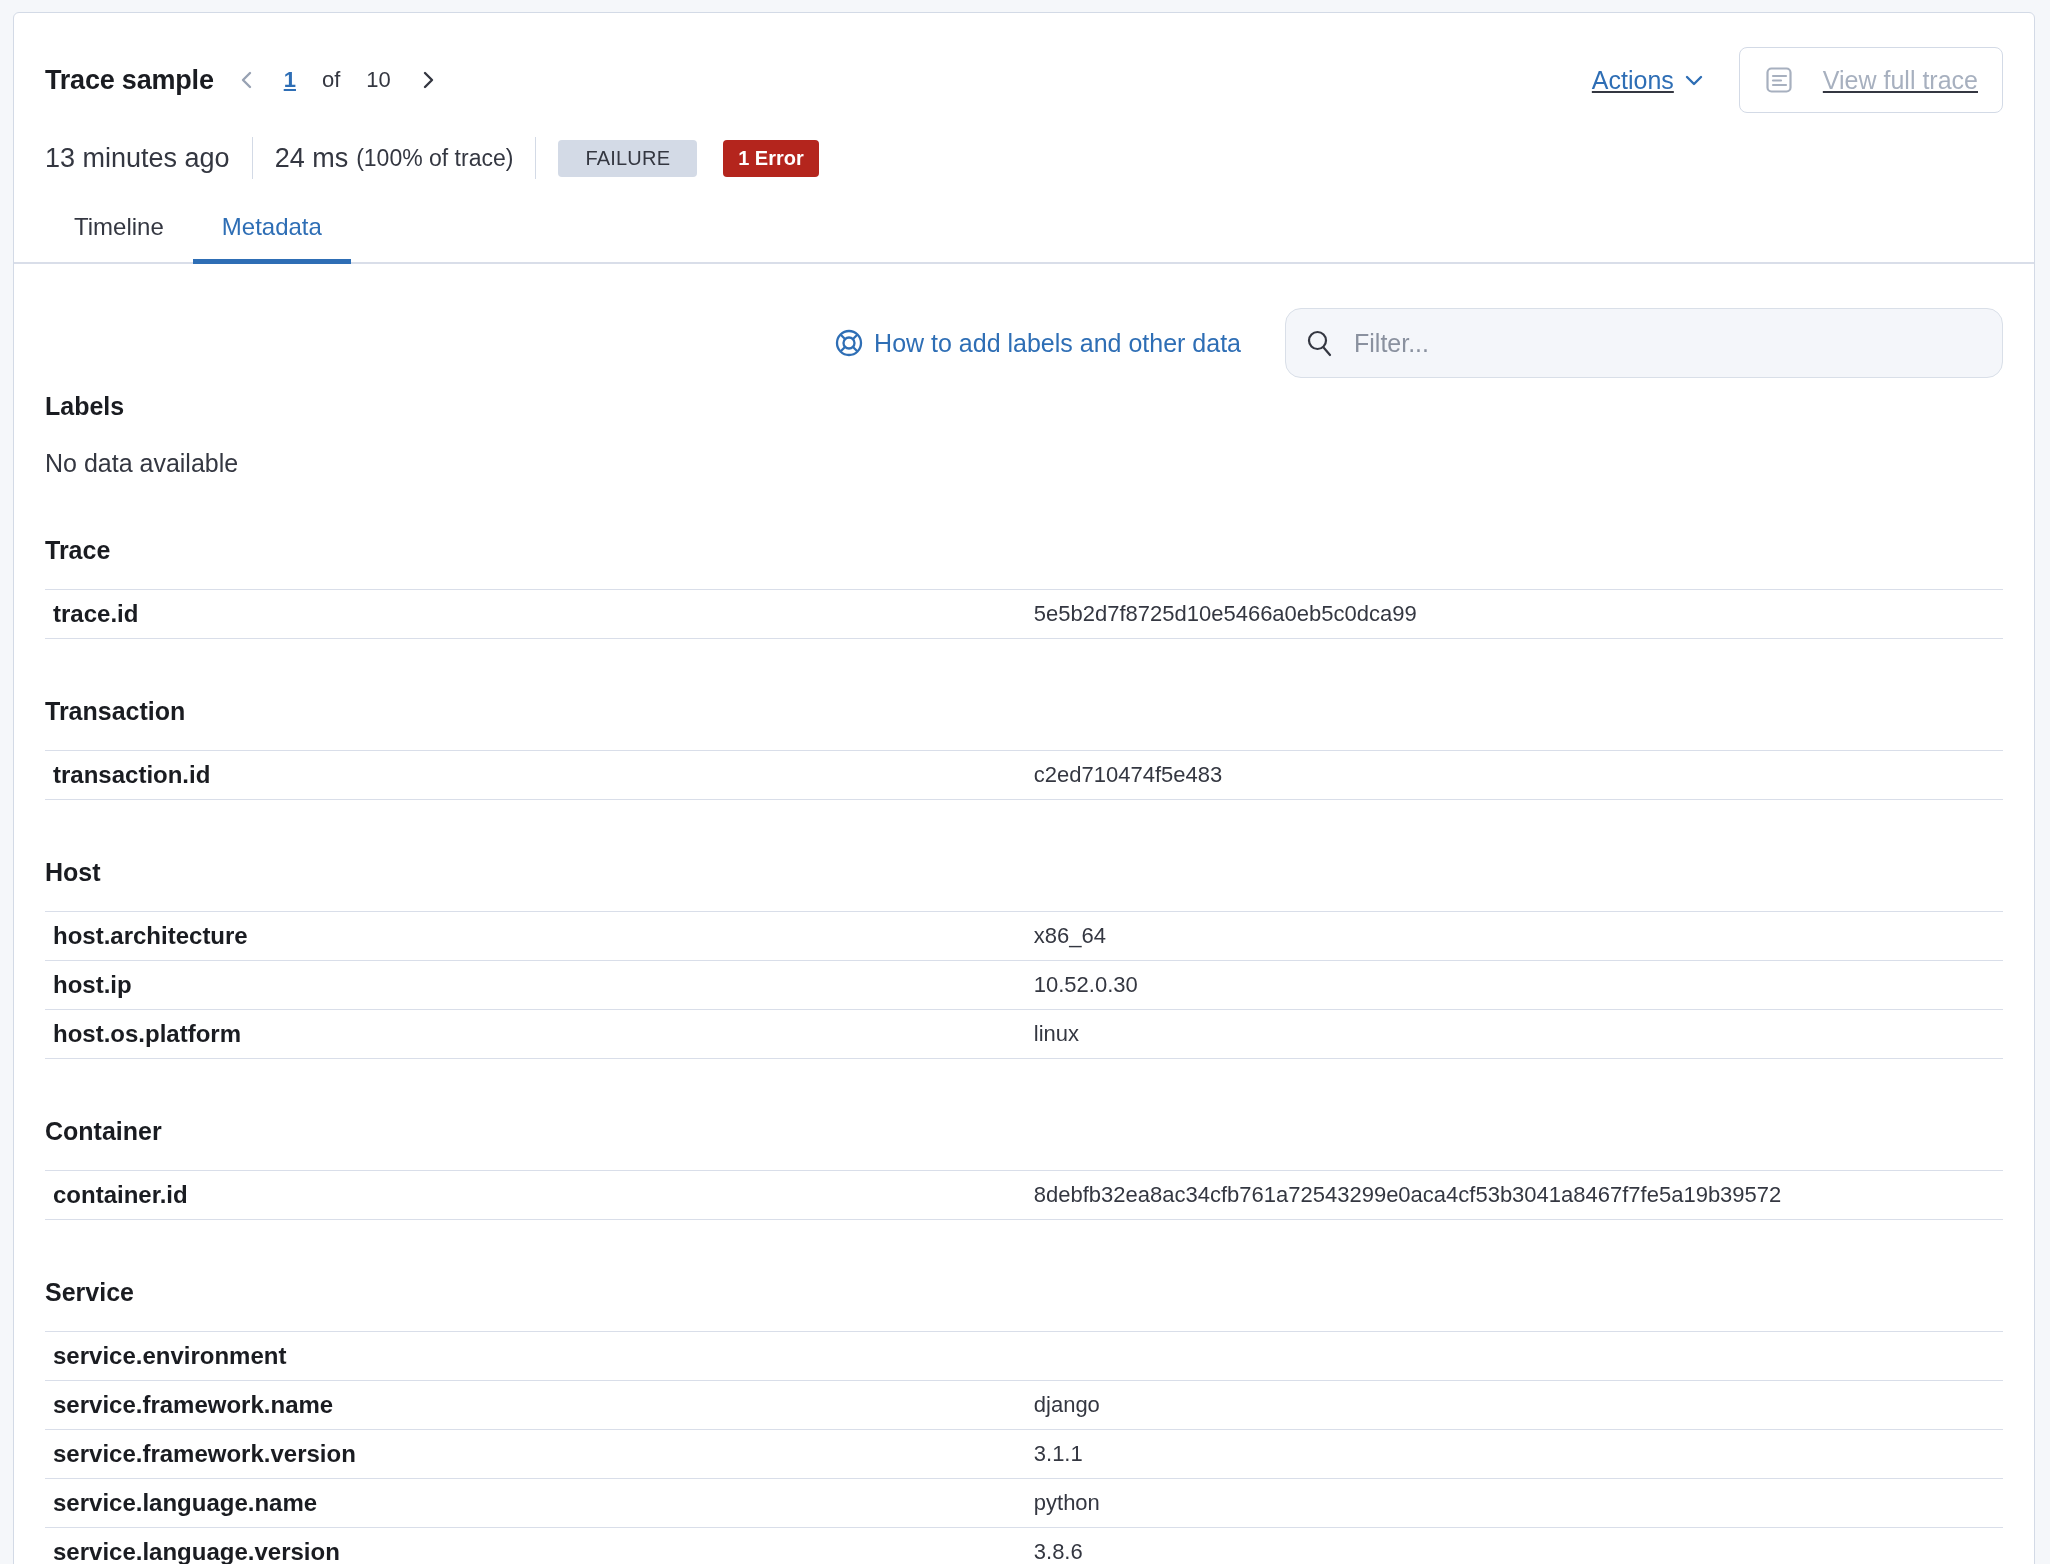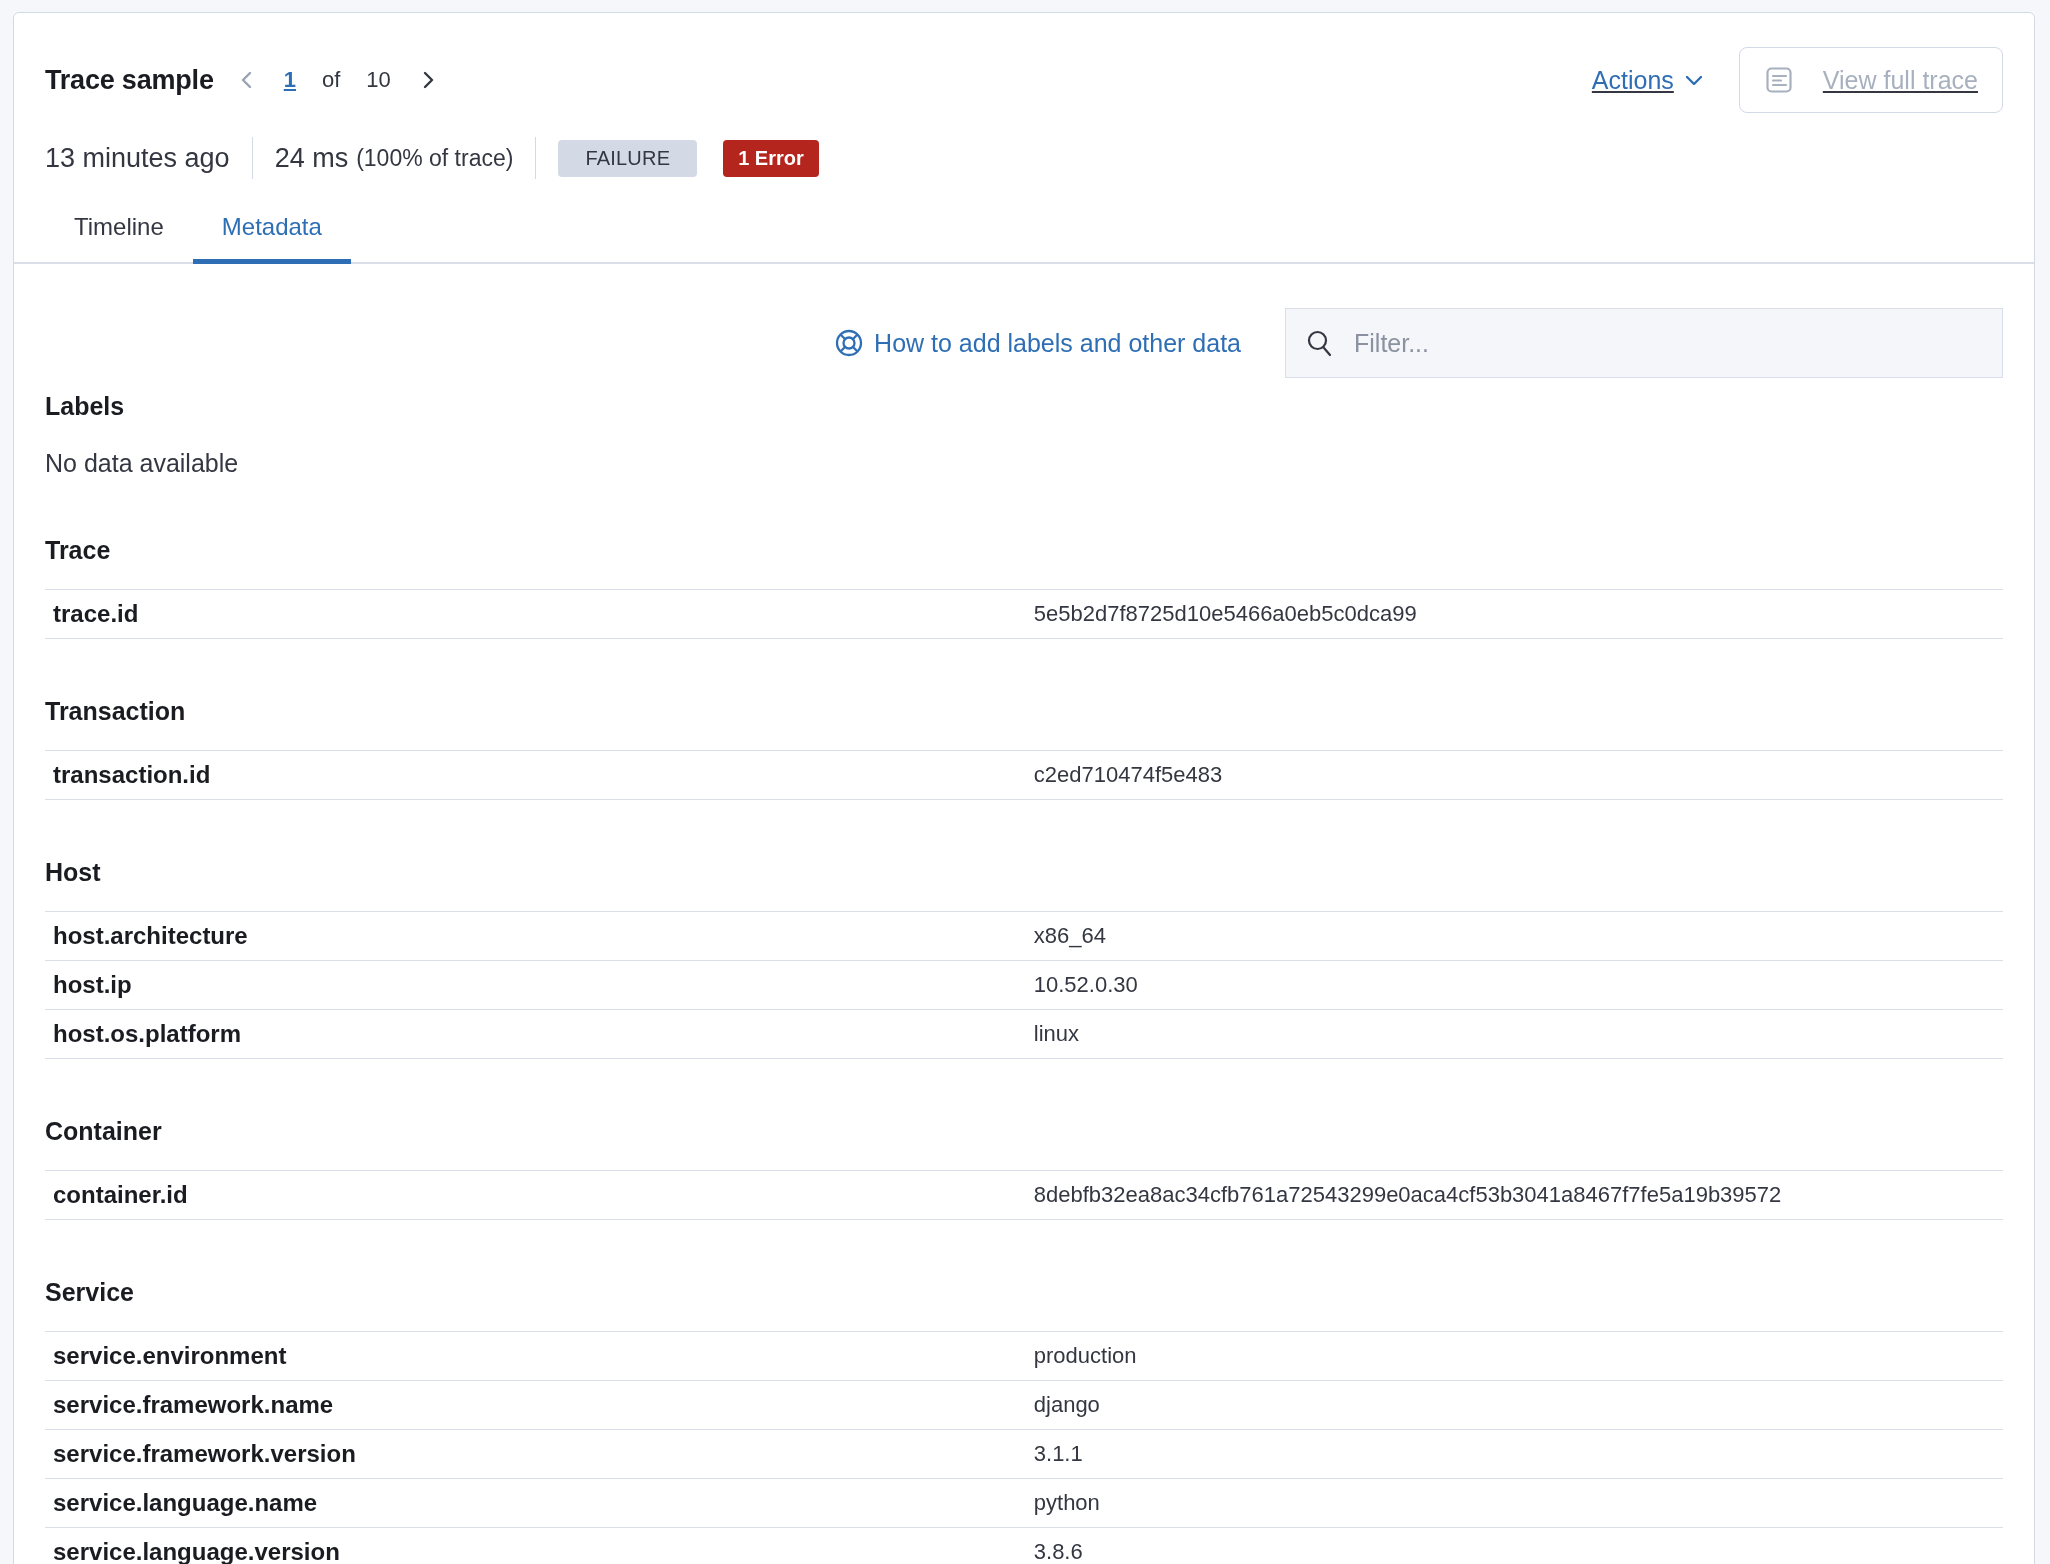--- a/index.html
+++ b/index.html
@@ -46,21 +46,21 @@
   .tabs-row{margin-top:28px;padding:0 31px;border-bottom:2px solid #d9dee9;display:flex;}
   .tab{
     font-size:24px;padding:6px 29px 18px 29px;cursor:pointer;color:#343741;
     border-bottom:5px solid transparent;margin-bottom:-2px;background:none;border-top:none;border-left:none;border-right:none;font-family:inherit;
   }
   .tab.active{color:#2e6eb5;border-bottom-color:#2e6eb5;font-weight:500;}
   
   .toolbar{margin-top:44px;padding:0 31px;display:flex;justify-content:flex-end;align-items:center;gap:44px;}
   .help-link{display:flex;align-items:center;gap:10px;color:#2e6eb5;font-size:25px;cursor:pointer;background:none;border:none;padding:0;font-family:inherit;}
   .filter-box{
-    width:718px;height:70px;box-sizing:border-box;background:#f4f6fa;border:1px solid #d9dfe8;border-radius:0;
+    width:718px;height:70px;box-sizing:border-box;background:#f4f6fa;border:1px solid #d9dfe8;border-radius:16px;
     display:flex;align-items:center;padding:0 19px;gap:17px;
   }
   .filter-box input{
     flex:1;border:none;background:transparent;outline:none;font-size:25px;color:#343741;font-family:inherit;
   }
   .filter-box input::placeholder{color:#8a919f;}
   
   .sections{padding:14px 31px 0 31px;}
   .meta-section{margin-top:0;}
   .meta-section + .meta-section{margin-top:58px;}
@@ -212,21 +212,20 @@
             <span class="kv-key">container.id</span>
             <span class="kv-value">8debfb32ea8ac34cfb761a72543299e0aca4cf53b3041a8467f7fe5a19b39572</span>
           </div>
         </div>
       </section>
       <section class="meta-section">
         <h3 class="section-title">Service</h3>
         <div class="kv-table">
           <div class="kv-row">
             <span class="kv-key">service.environment</span>
-            <span class="kv-value">production</span>
           </div>
           <div class="kv-row">
             <span class="kv-key">service.framework.name</span>
             <span class="kv-value">django</span>
           </div>
           <div class="kv-row">
             <span class="kv-key">service.framework.version</span>
             <span class="kv-value">3.1.1</span>
           </div>
           <div class="kv-row">

